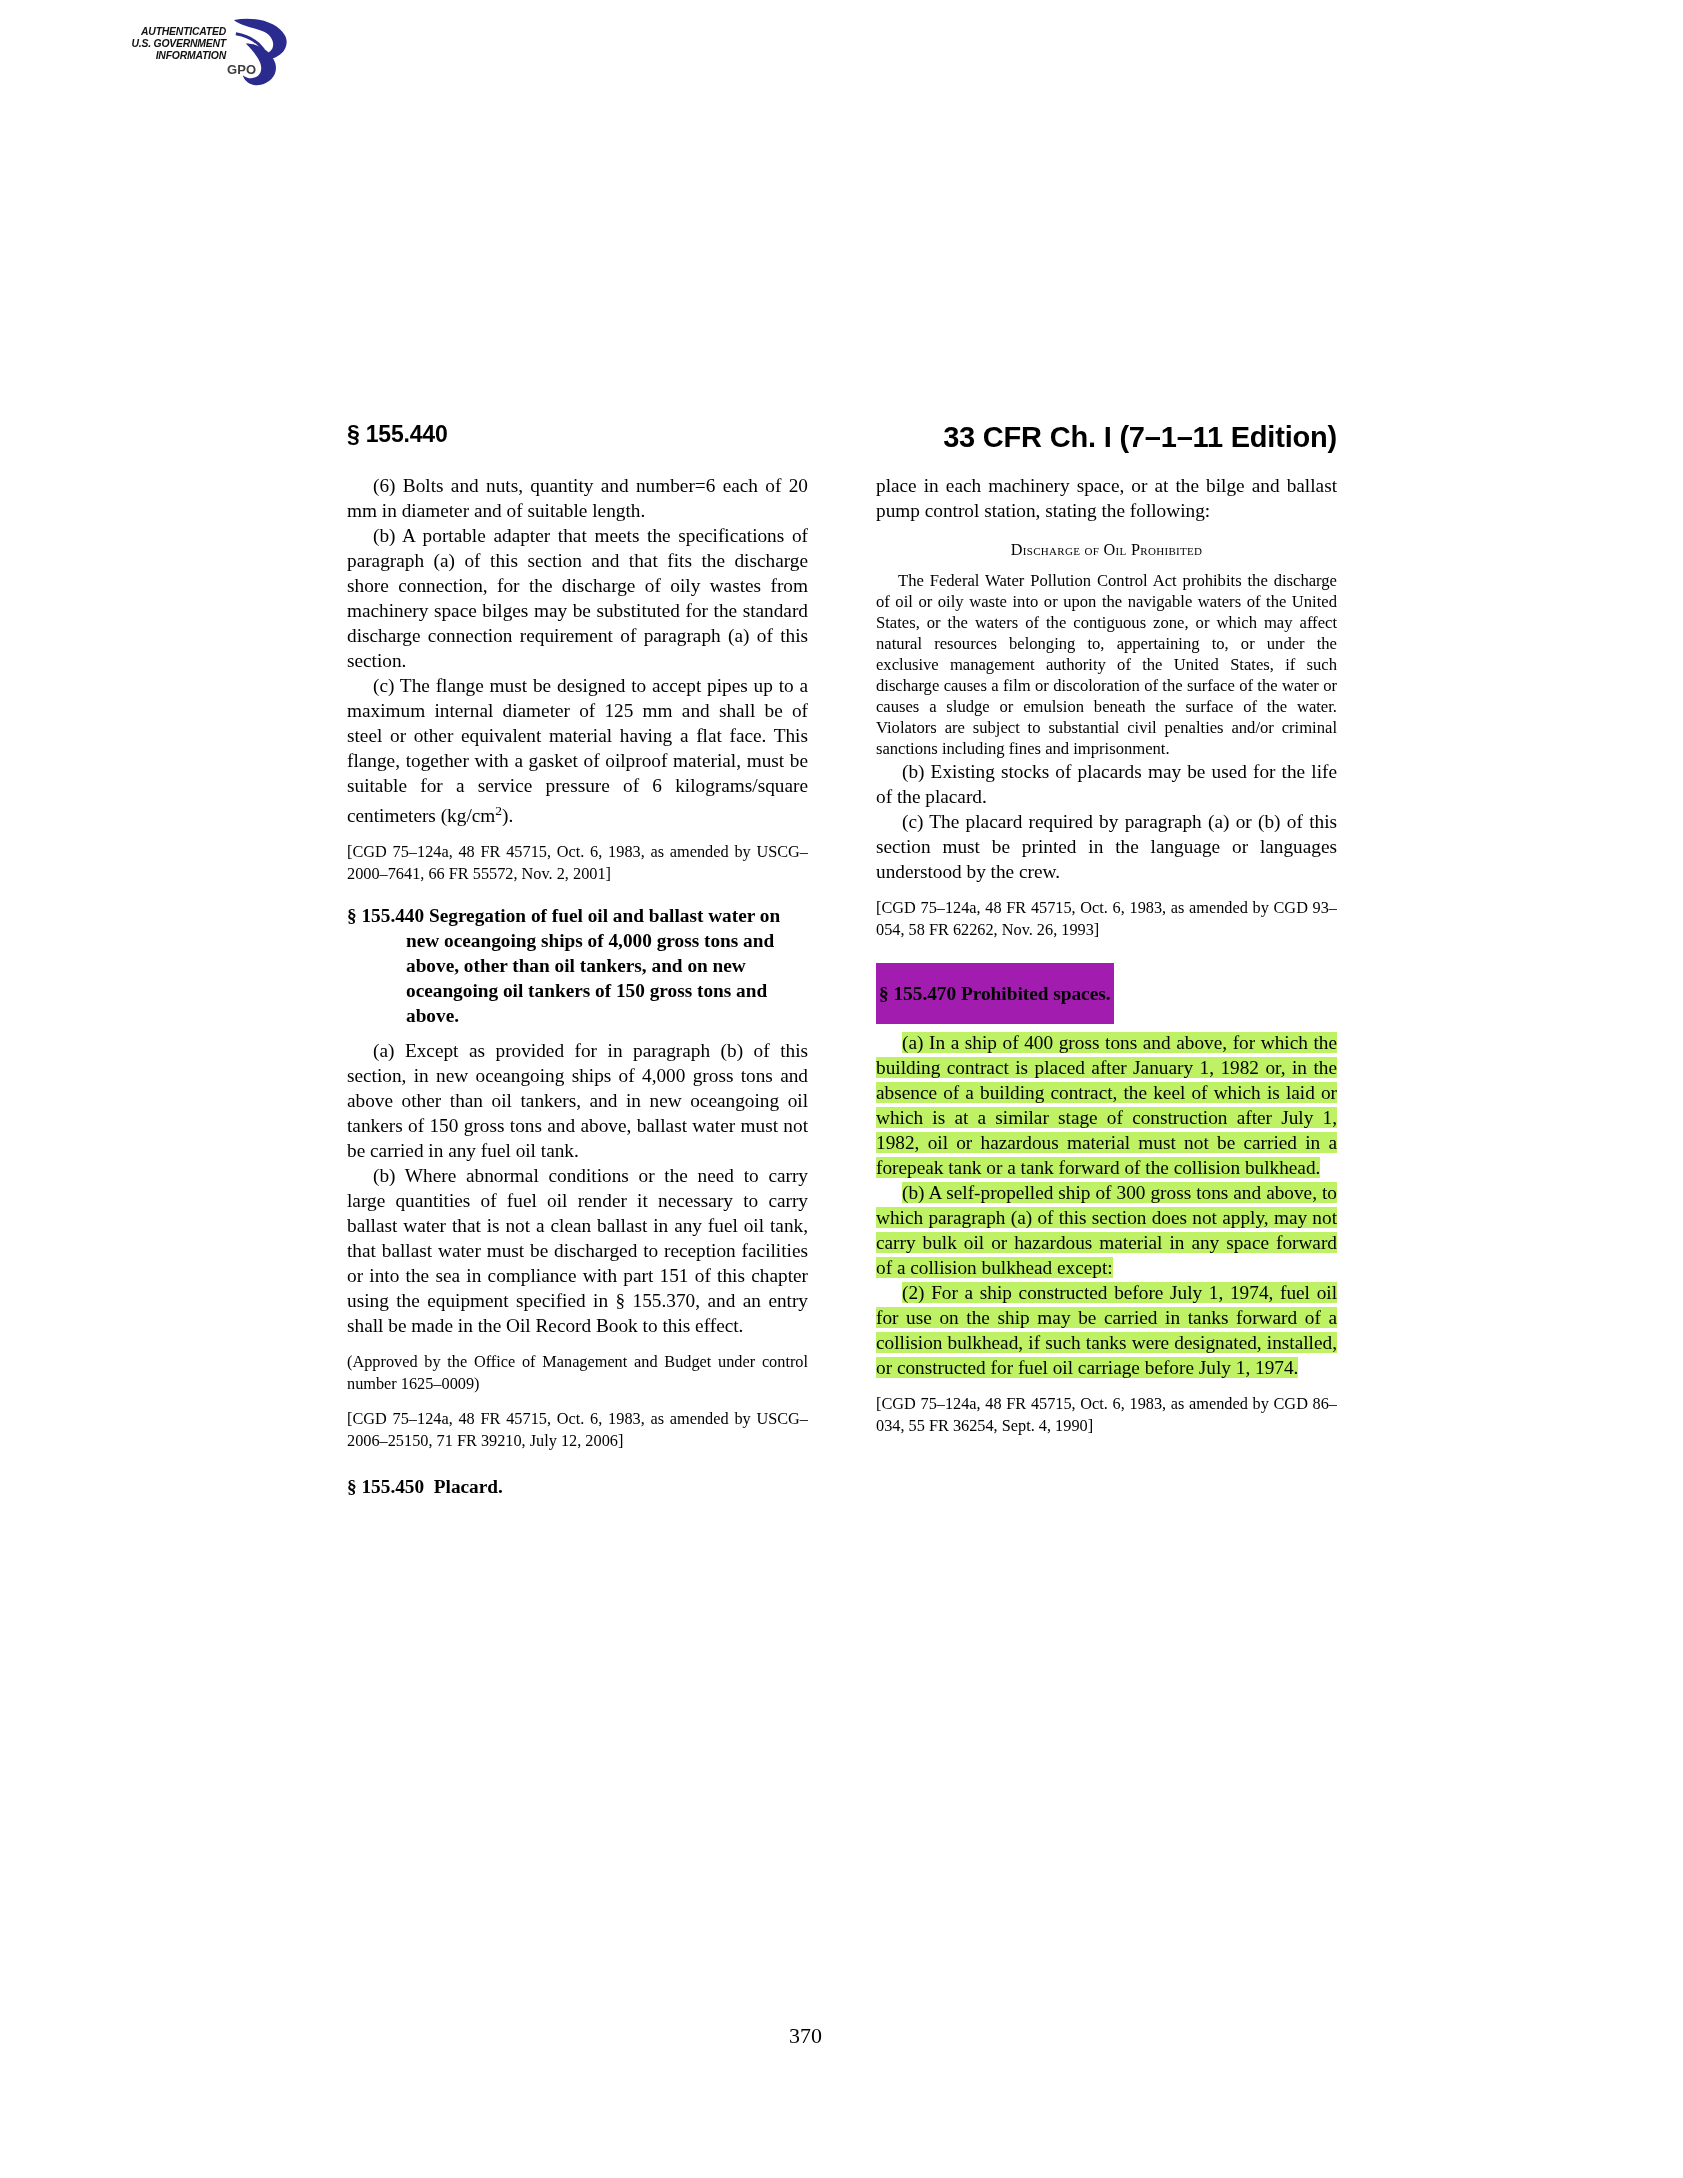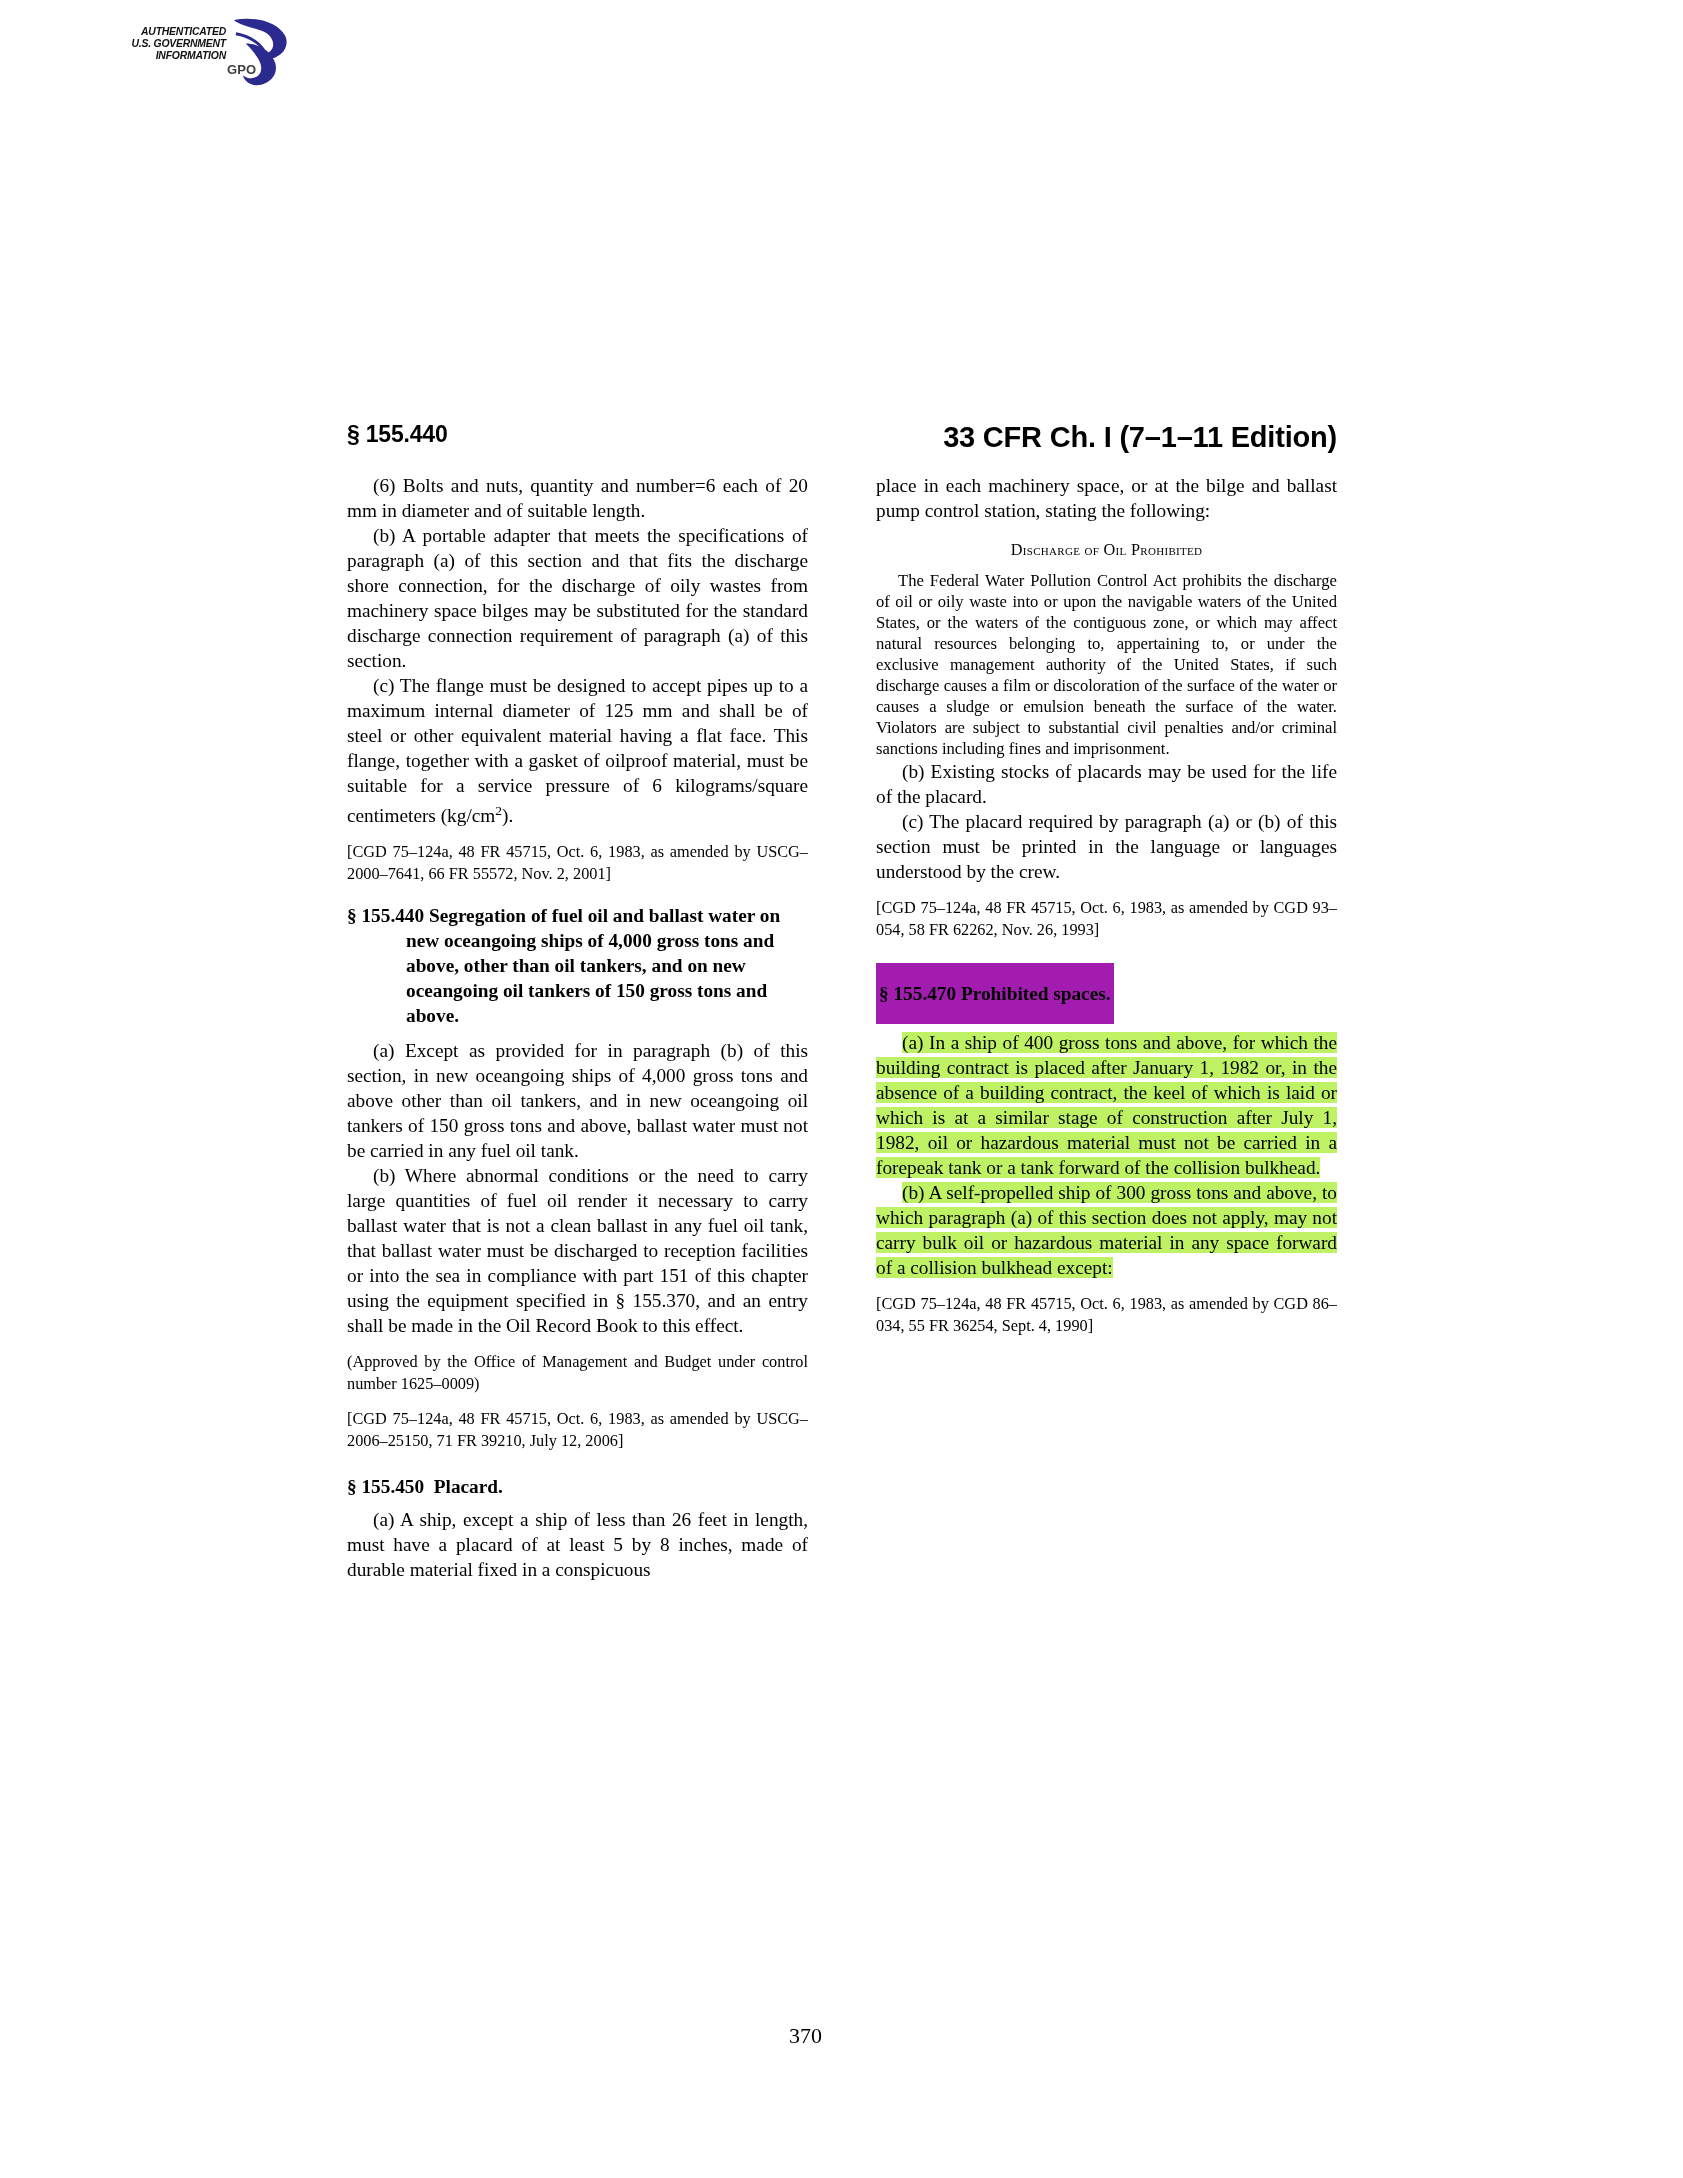--- a/index.html
+++ b/index.html
@@ -230,40 +230,40 @@
 
       <p class="body">(a) Except as provided for in paragraph (b) of this section, in new oceangoing ships of 4,000 gross tons and above other than oil tankers, and in new oceangoing oil tankers of 150 gross tons and above, ballast water must not be carried in any fuel oil tank.</p>
       <p class="body">(b) Where abnormal conditions or the need to carry large quantities of fuel oil render it necessary to carry ballast water that is not a clean ballast in any fuel oil tank, that ballast water must be discharged to reception facilities or into the sea in compliance with part 151 of this chapter using the equipment specified in § 155.370, and an entry shall be made in the Oil Record Book to this effect.</p>
       <p class="note">(Approved by the Office of Management and Budget under control number 1625–0009)</p>
       <p class="cite">[CGD 75–124a, 48 FR 45715, Oct. 6, 1983, as amended by USCG–2006–25150, 71 FR 39210, July 12, 2006]</p>
 
       <h3 class="shortheading">
         <span>§ 155.450</span>&nbsp;&nbsp;<span>Placard.</span>
       </h3>
 
-      <p class="body">(a) A ship, except a ship of less than 26 feet in length, must have a placard of at least 5 by 8 inches, made of durable material fixed in a conspicuous</p>
     </div>
 
     <div class="col col-right">
       <p class="cont">place in each machinery space, or at the bilge and ballast pump control station, stating the following:</p>
 
       <p class="centered-caption">Discharge of Oil Prohibited</p>
 
       <p class="small ind">The Federal Water Pollution Control Act prohibits the discharge of oil or oily waste into or upon the navigable waters of the United States, or the waters of the contiguous zone, or which may affect natural resources belonging to, appertaining to, or under the exclusive management authority of the United States, if such discharge causes a film or discoloration of the surface of the water or causes a sludge or emulsion beneath the surface of the water. Violators are subject to substantial civil penalties and/or criminal sanctions including fines and imprisonment.</p>
 
       <p class="body">(b) Existing stocks of placards may be used for the life of the placard.</p>
       <p class="body">(c) The placard required by paragraph (a) or (b) of this section must be printed in the language or languages understood by the crew.</p>
       <p class="cite">[CGD 75–124a, 48 FR 45715, Oct. 6, 1983, as amended by CGD 93–054, 58 FR 62262, Nov. 26, 1993]</p>
 
       <h3 class="shortheading hl-wrap">
         <span class="hl-head">§ 155.470   Prohibited spaces.</span>
       </h3>
 
       <p class="body"><span class="hl">(a) In a ship of 400 gross tons and above, for which the building contract is placed after January 1, 1982 or, in the absence of a building contract, the keel of which is laid or which is at a similar stage of construction after July 1, 1982, oil or hazardous material must not be carried in a forepeak tank or a tank forward of the collision bulkhead.</span></p>
       <p class="body"><span class="hl">(b) A self-propelled ship of 300 gross tons and above, to which paragraph (a) of this section does not apply, may not carry bulk oil or hazardous material in any space forward of a collision bulkhead except:</span></p>
+      <p class="body"><span class="hl">(2) For a ship constructed before July 1, 1974, fuel oil for use on the ship may be carried in tanks forward of a collision bulkhead, if such tanks were designated, installed, or constructed for fuel oil carriage before July 1, 1974.</span></p>
 
       <p class="cite">[CGD 75–124a, 48 FR 45715, Oct. 6, 1983, as amended by CGD 86–034, 55 FR 36254, Sept. 4, 1990]</p>
     </div>
   </div>
 
   <div class="pageno">370</div>
 </div>
 
 
 </body></html>

